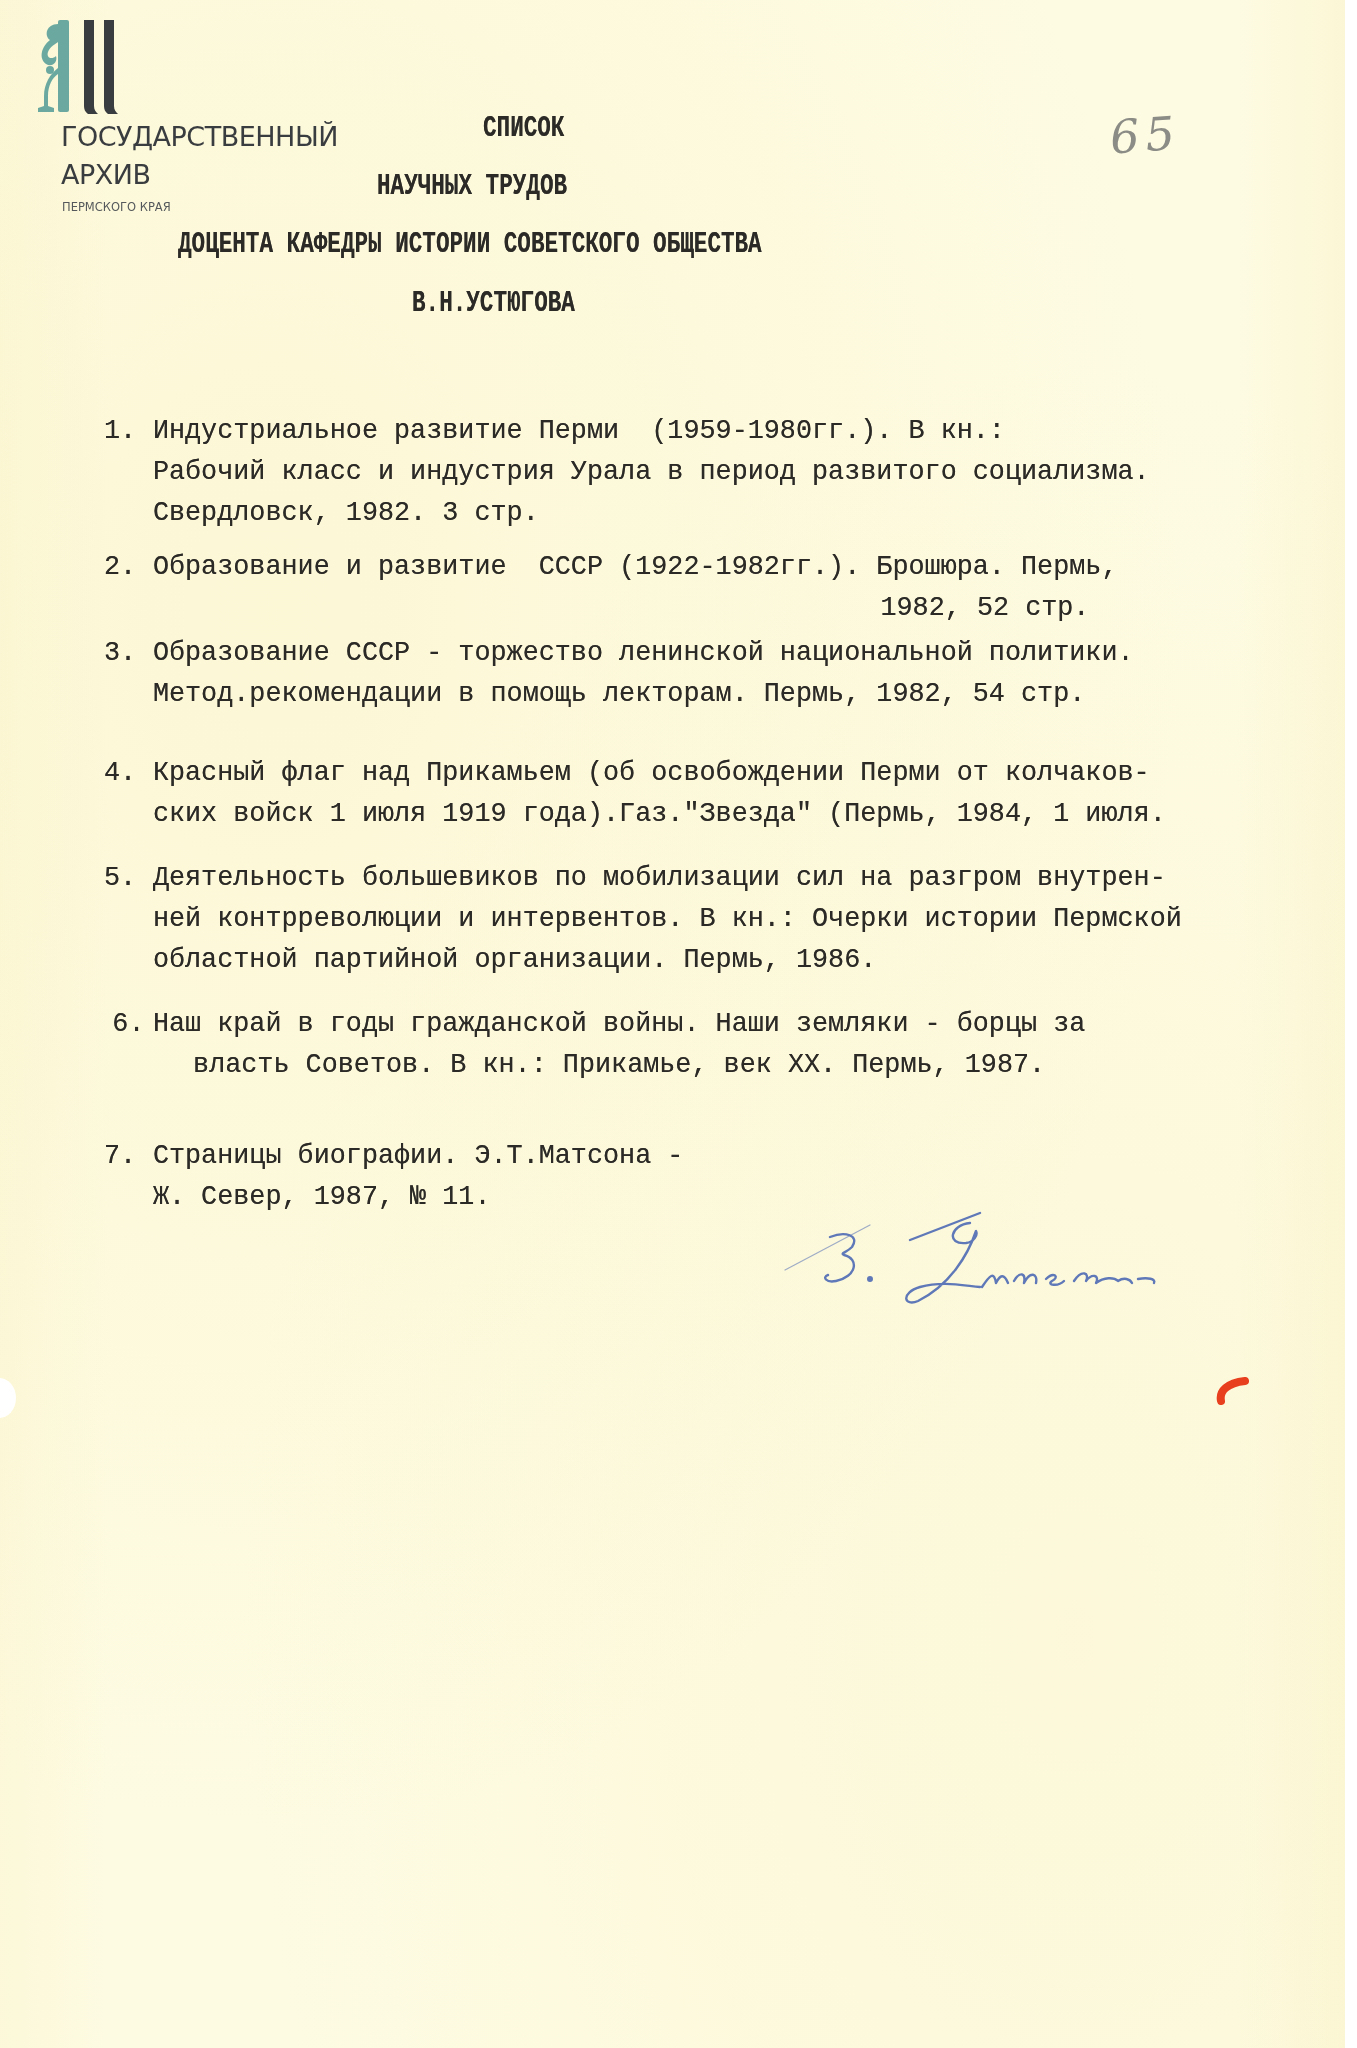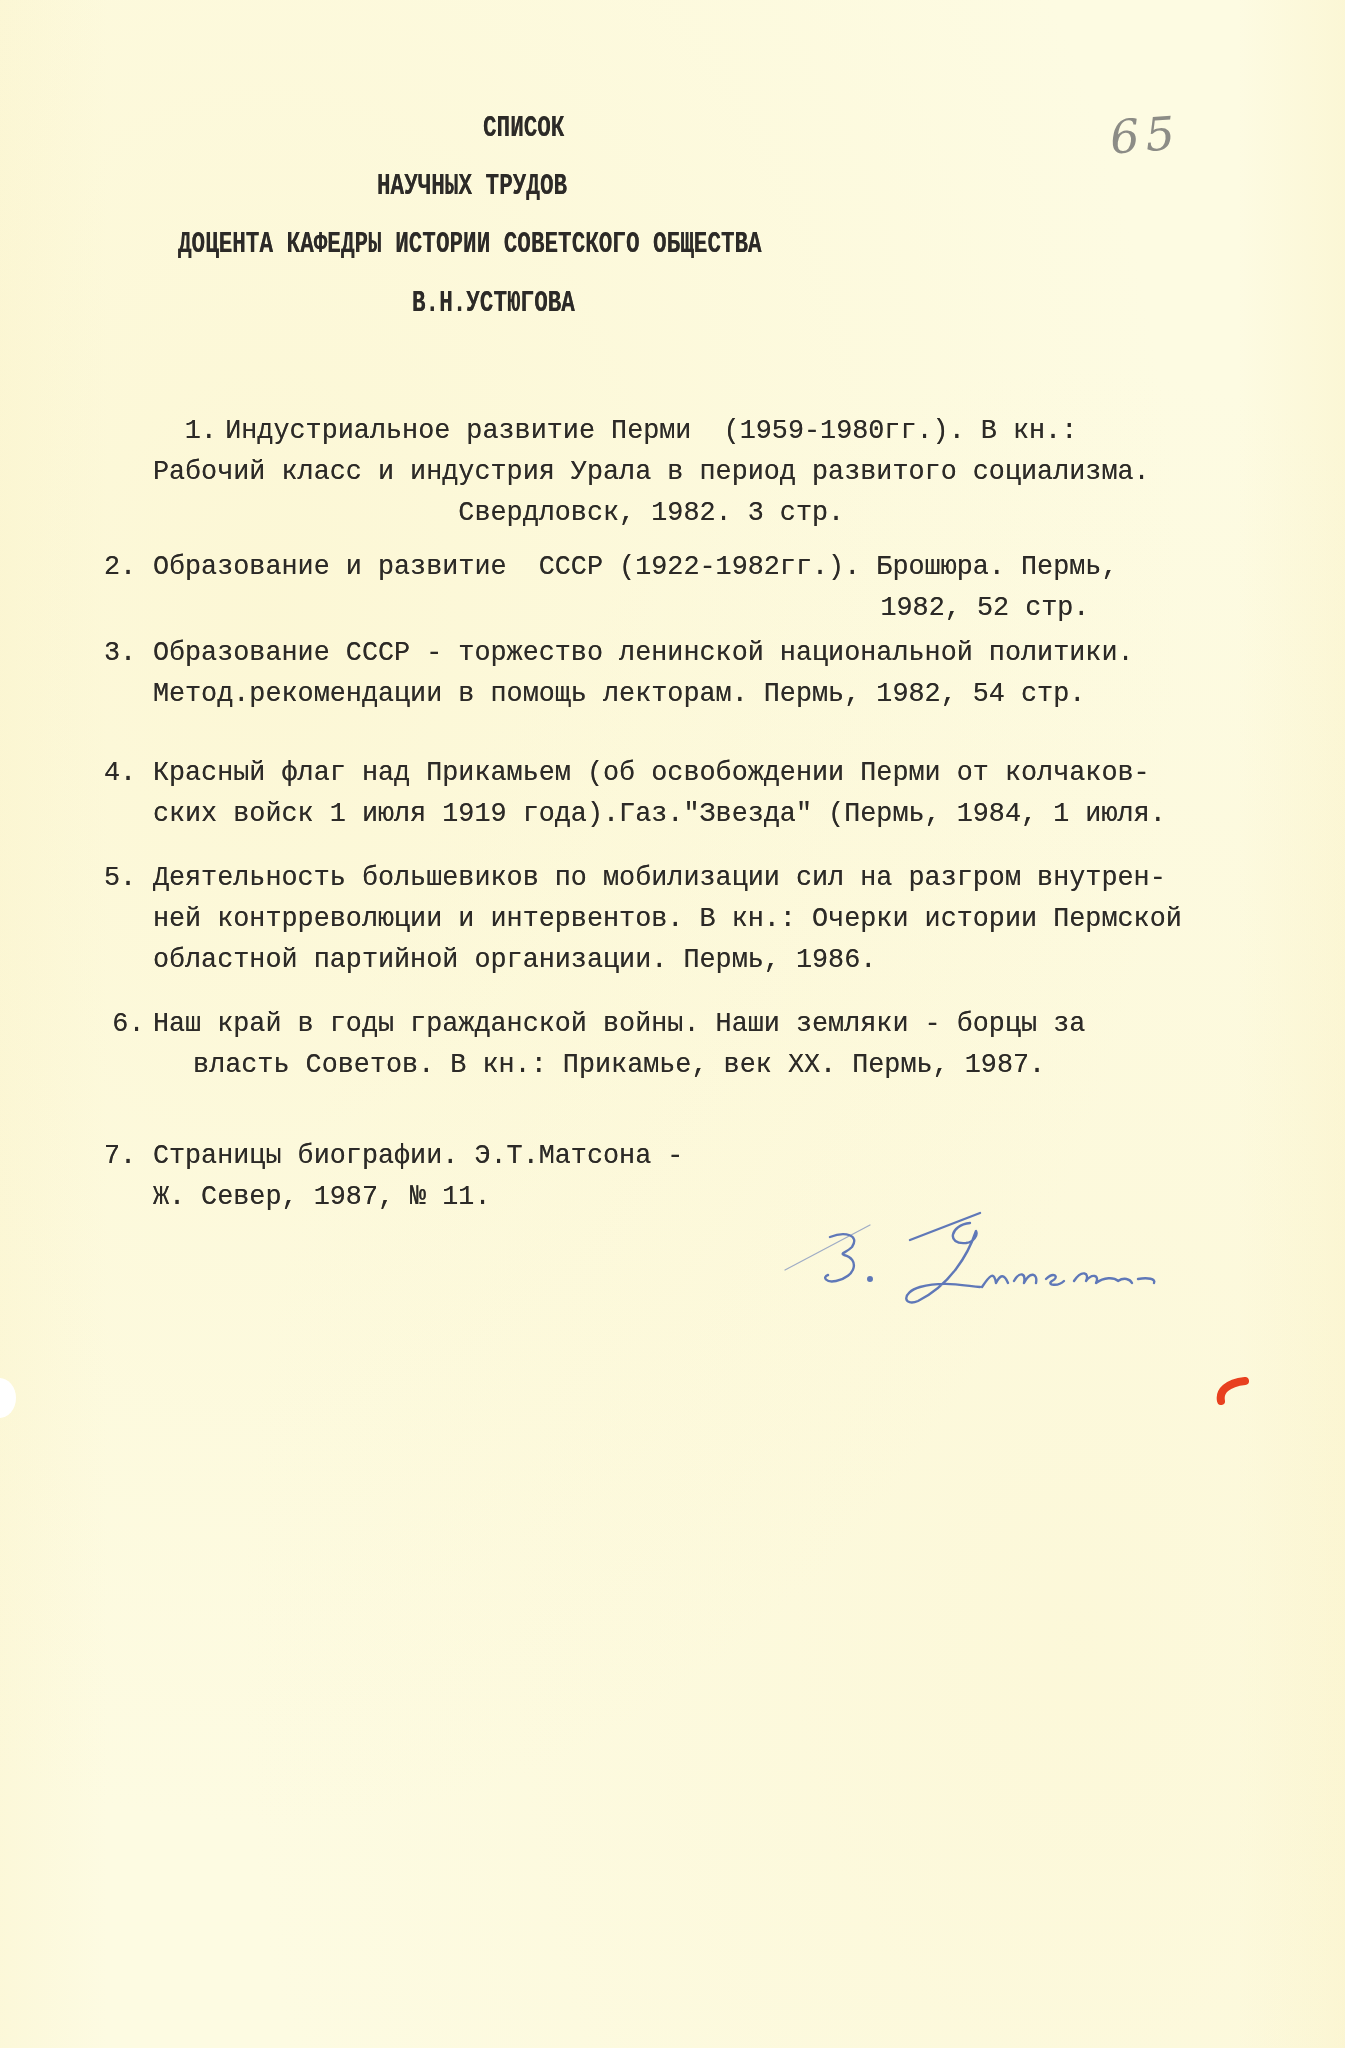--- a/index.html
+++ b/index.html
@@ -129,21 +129,21 @@
     .entry .cont {
       padding-left: 52px;
     }
     .e1 { top: 0px; }
     .e2 { position: absolute; top: 136px; left: 0; }
     .e3 { position: absolute; top: 222px; left: 0; }
     .e4 { position: absolute; top: 342px; left: 0; }
     .e5 { position: absolute; top: 447px; left: 0; }
     .e6 { position: absolute; top: 593px; left: 0; text-align: center; }
     .e7 { position: absolute; top: 697px; left: 0; margin-top: 28px; }
-    .e1 { position: absolute; left: 0; text-align: center; }
+    .e1 { position: absolute; left: 0; }
     .indent-far { padding-left: 826px !important; }
 
     
     .signature {
       position: absolute;
       left: 770px;
       top: 1195px;
       width: 440px;
       height: 110px;
     }
@@ -155,20 +155,35 @@
       width: 40px;
       height: 30px;
     }
   </style>
 </head>
 <body>
 
 <div class="paper">
   <div class="punch-hole"></div>
 
+  <div class="logo">
+    <svg class="logo-mark" viewBox="0 0 90 98" xmlns="http://www.w3.org/2000/svg">
+
+      <rect x="26" y="2" width="11" height="92" rx="2" fill="#6ba9a0"></rect>
+      <path d="M26 6 C14 6 12 18 18 22 C10 28 6 40 14 46 C20 50 26 44 24 38 C20 42 14 40 16 34 C18 28 24 26 26 24 Z" fill="#6ba9a0"></path>
+      <path d="M26 50 C18 56 12 66 12 78 L12 88 L6 90 L6 94 L22 94 L22 90 L16 88 L16 78 C16 68 20 60 26 56 Z" fill="#6ba9a0"></path>
+      <circle cx="18" cy="52" r="4" fill="#6ba9a0"></circle>
+
+      <path d="M52 2 L62 2 L62 88 C62 92 64 94 66 96 L56 96 C53 94 52 91 52 88 Z" fill="#3a3d3f"></path>
+      <path d="M72 2 L82 2 L82 88 C82 92 84 94 86 96 L76 96 C73 94 72 91 72 88 Z" fill="#3a3d3f"></path>
+    </svg>
+    <div class="logo-line1">ГОСУДАРСТВЕННЫЙ</div>
+    <div class="logo-line2">АРХИВ</div>
+    <div class="logo-line3">ПЕРМСКОГО КРАЯ</div>
+  </div>
 
   <div class="page-number">65</div>
 
   <div class="tw title-line t1">СПИСОК</div>
   <div class="tw title-line t2">НАУЧНЫХ ТРУДОВ</div>
   <div class="tw title-line t3">ДОЦЕНТА КАФЕДРЫ ИСТОРИИ СОВЕТСКОГО ОБЩЕСТВА</div>
   <div class="tw title-line t4">В.Н.УСТЮГОВА</div>
 
   <div class="entries">
 

